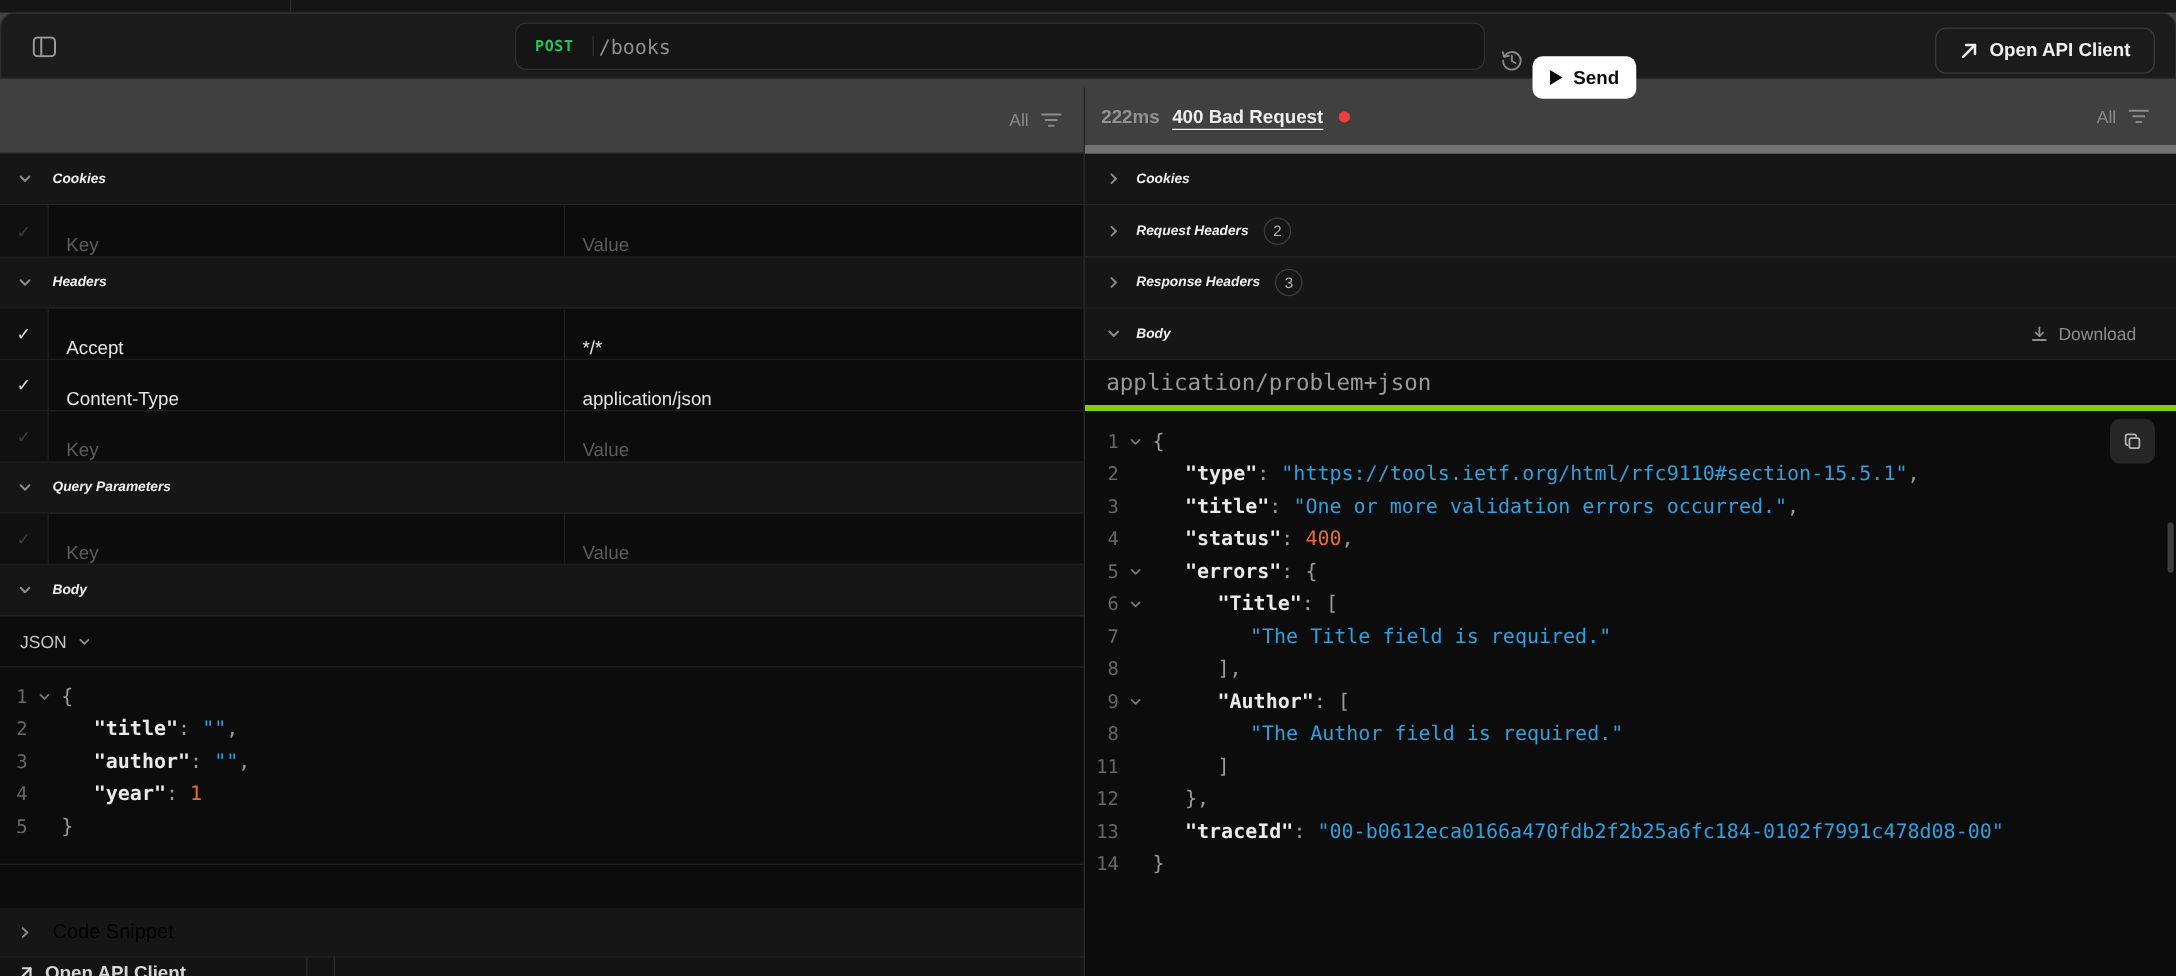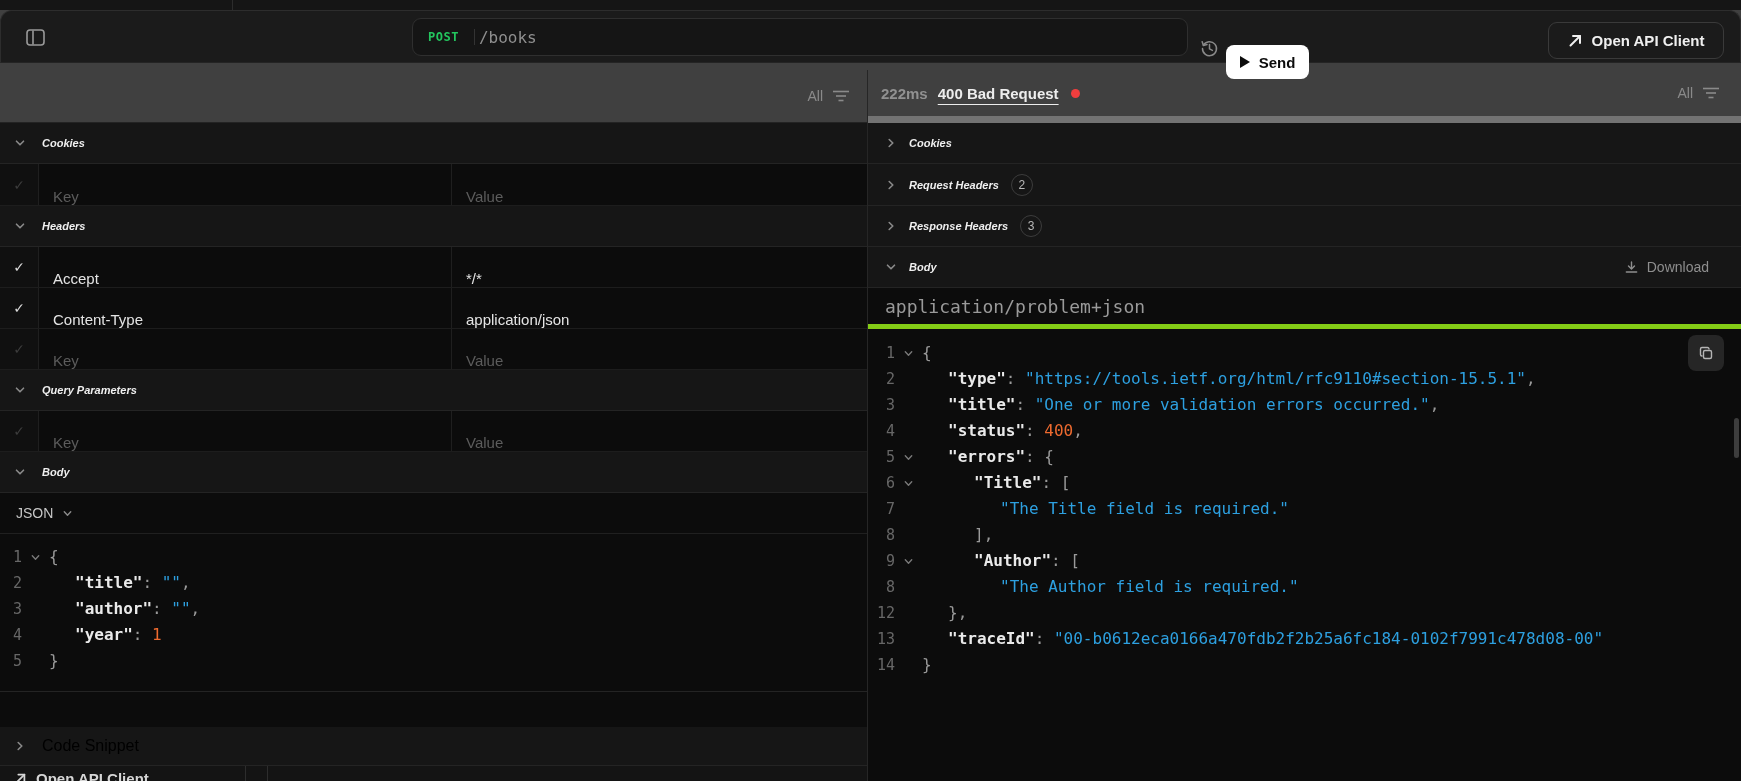--- a/index.html
+++ b/index.html
@@ -431,20 +431,25 @@
             </svg>
           </span>
           <span class="ln-text" style="padding-left: 52px;"><span class="tk-k">"Author"</span><span class="tk-p">: </span><span class="tk-p">[</span></span>
         </div>
         <div class="code-line">
           <span class="ln-num">8</span>
           <span class="ln-fold"></span>
           <span class="ln-text" style="padding-left: 78px;"><span class="tk-s">"The Author field is required."</span></span>
         </div>
         <div class="code-line">
+          <span class="ln-num">11</span>
+          <span class="ln-fold"></span>
+          <span class="ln-text" style="padding-left: 52px;"><span class="tk-p">]</span></span>
+        </div>
+        <div class="code-line">
           <span class="ln-num">12</span>
           <span class="ln-fold"></span>
           <span class="ln-text" style="padding-left: 26px;"><span class="tk-p">},</span></span>
         </div>
         <div class="code-line">
           <span class="ln-num">13</span>
           <span class="ln-fold"></span>
           <span class="ln-text" style="padding-left: 26px;"><span class="tk-k">"traceId"</span><span class="tk-p">: </span><span class="tk-s">"00-b0612eca0166a470fdb2f2b25a6fc184-0102f7991c478d08-00"</span></span>
         </div>
         <div class="code-line">

